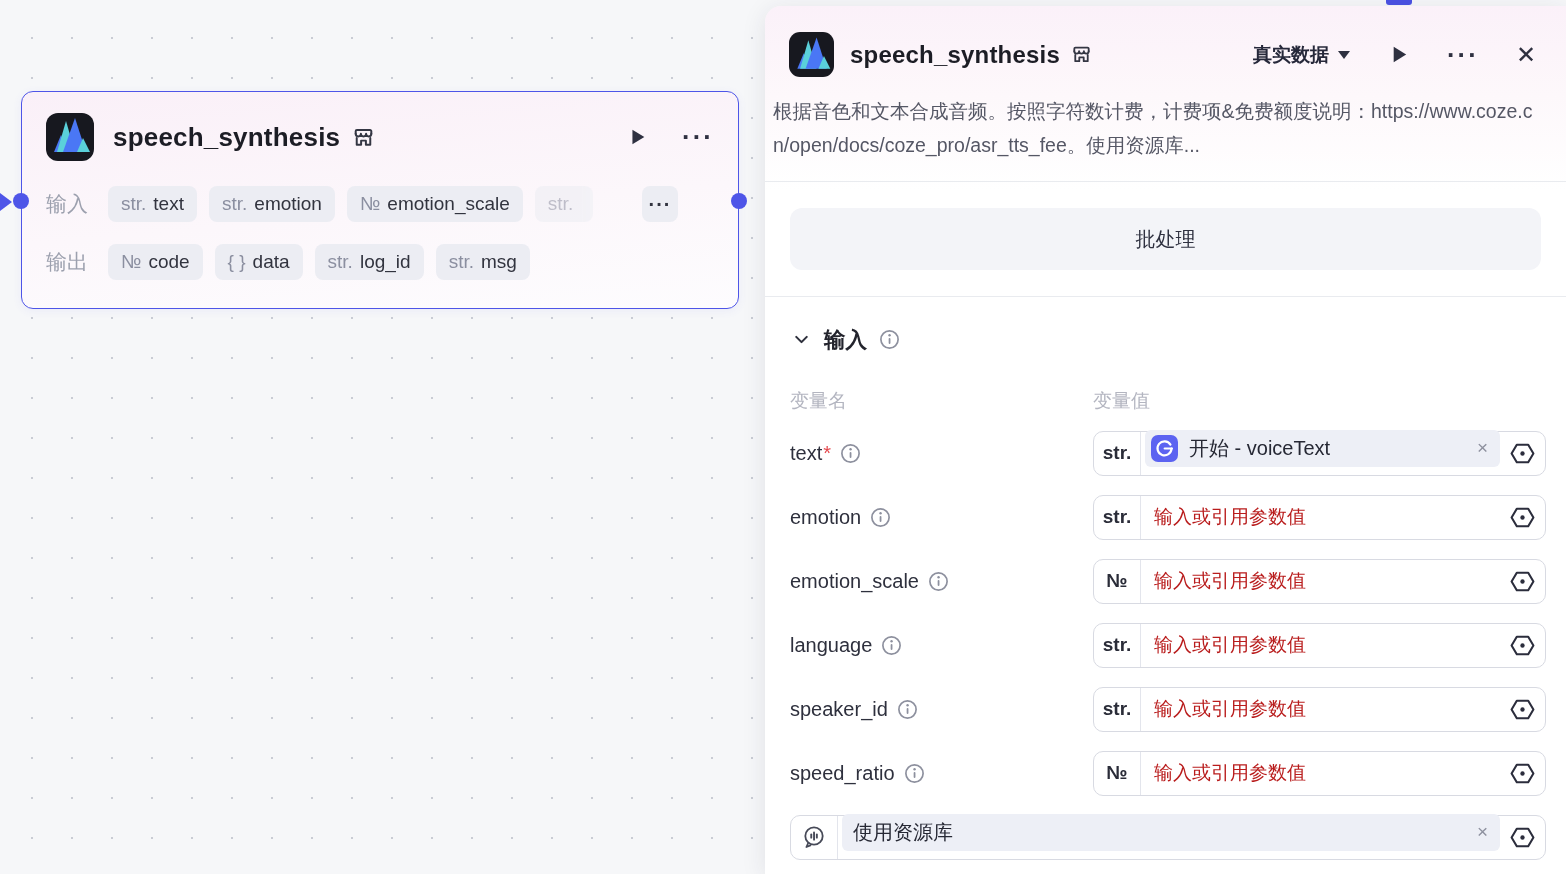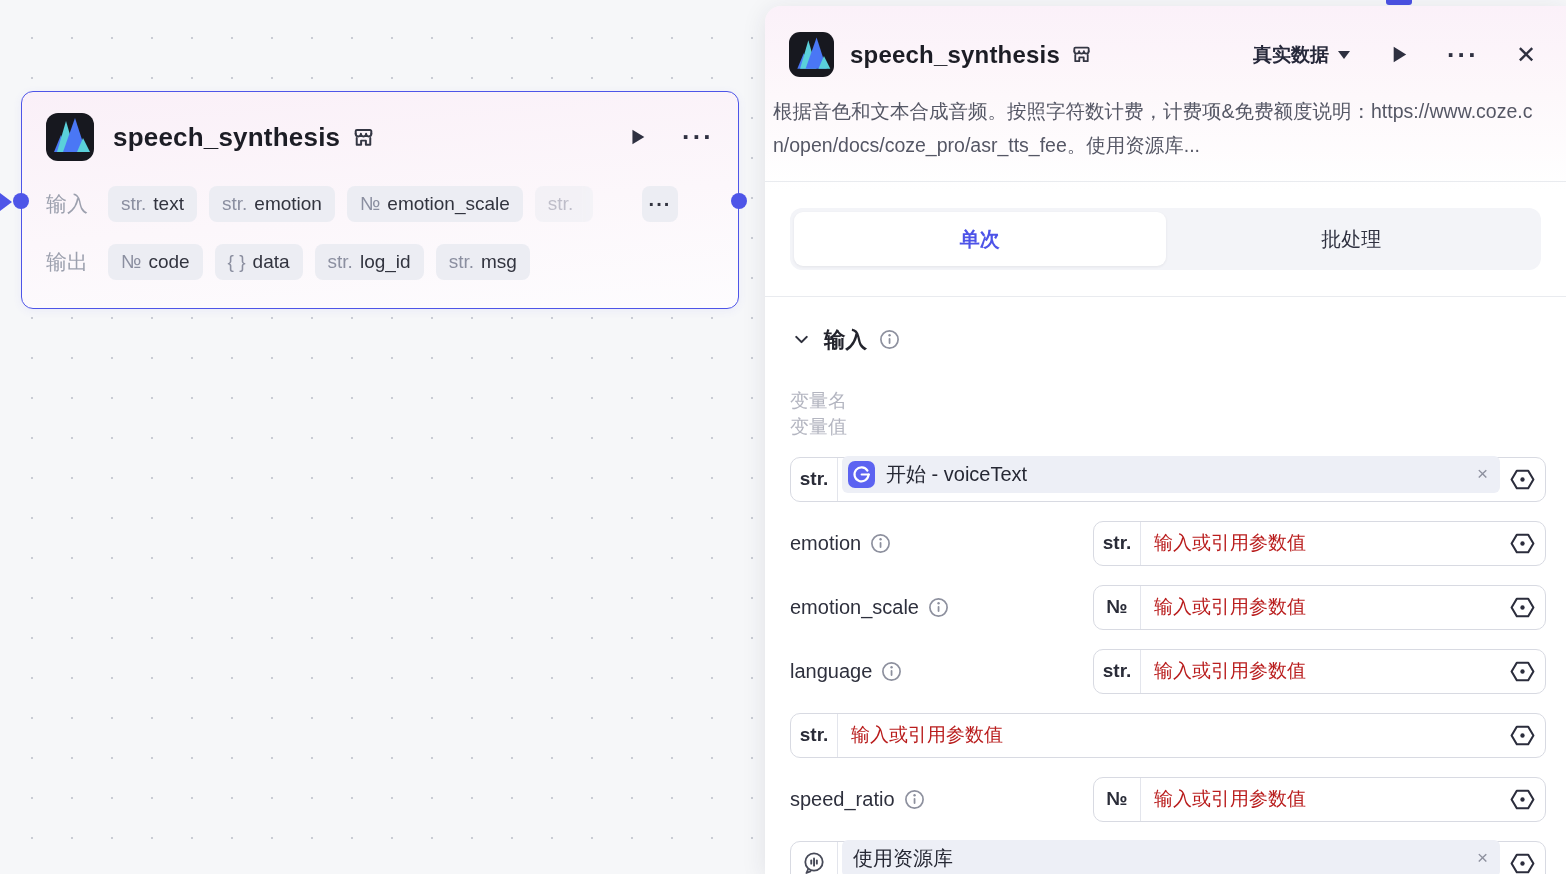--- a/index.html
+++ b/index.html
@@ -73,21 +73,21 @@
     word-break:break-all; }
   .divider { height:1px; background:#e9ebef; margin-top:19px; }
   .divider2 { height:1px; background:#e9ebef; }
   .tabs { margin:26px 25px 26px 25px; background:#f3f4f8; border-radius:12px; padding:4px;
     display:flex; height:62px; }
   .tab { flex:1; display:flex; align-items:center; justify-content:center; font-size:20px;
     border-radius:9px; cursor:pointer; color:#2f3140; font-weight:500; }
   .tab.active { background:#ffffff; color:#4d53e8; font-weight:700; box-shadow:0 1px 3px rgba(31,35,41,.07); }
   .section-head { display:flex; align-items:center; margin:28px 0 0 26px; gap:12px; }
   .section-title { font-size:21.5px; font-weight:700; color:#23242d; }
-  .cols { display:flex; margin:34px 0 0 25px; font-size:19px; color:#b3b5c0;flex-direction:column; }
+  .cols { display:flex; margin:34px 0 0 25px; font-size:19px; color:#b3b5c0; }
   .col-name { width:303px; }
   .param-rows { margin:7px 20px 0 25px; }
   .prow { display:flex; align-items:center; height:64px; }
   .plabel { width:303px; display:flex; align-items:center; gap:9px; font-size:20px; color:#2e303d; }
   .req { color:#e5484d; margin-left:1px; }
   .pvalue { flex:1; height:45px; border:1.3px solid #d8dae2; border-radius:10px; background:#fff;
     display:flex; align-items:center; cursor:text; }
   .prefix { width:47px; flex:none; align-self:stretch; display:flex; align-items:center;
     justify-content:center; font-size:19px; font-weight:700; color:#2a2c38;
     border-right:1.3px solid #e3e5ec; }
@@ -223,21 +223,20 @@
       </span>
       <span class="more-glyph">···</span>
       <span class="close-glyph">✕</span>
     </div>
   </div>
 
   <div class="p-desc">根据音色和文本合成音频。按照字符数计费，计费项&amp;免费额度说明：https://www.coze.cn/open/docs/coze_pro/asr_tts_fee。使用资源库...</div>
   <div class="divider"></div>
 
   <div class="tabs">
-    <div class="tab active">单次</div>
     <div class="tab">批处理</div>
   </div>
   <div class="divider2"></div>
 
   <div class="section-head">
     <span style="display:flex;">
       <svg width="21" height="21" viewBox="0 0 24 24" fill="none" stroke="#2e303c" stroke-width="2.4" stroke-linecap="round" stroke-linejoin="round">
           <polyline points="6,9 12,15 18,9"></polyline>
         </svg>
     </span>
@@ -252,20 +251,30 @@
   </div>
 
   <div class="cols">
     <div class="col-name">变量名</div>
     <div class="col-value">变量值</div>
   </div>
 
   <div class="param-rows">
 
     <div class="prow">
+      <div class="plabel">
+        <span><span>text</span><span class="req">*</span></span>
+        <span class="info-ic">
+            <svg width="21" height="21" viewBox="0 0 20 20" fill="none">
+              <circle cx="10" cy="10" r="8.2" stroke="#8d909e" stroke-width="1.6"></circle>
+              <rect x="9.2" y="8.6" width="1.7" height="5.6" rx="0.85" fill="#8d909e"></rect>
+              <circle cx="10.05" cy="5.9" r="1.15" fill="#8d909e"></circle>
+            </svg>
+          </span>
+      </div>
       <div class="pvalue">
         <span class="prefix">str.</span>
         <span class="vpill">
           <span class="ref-ic">
             <svg width="21" height="21" viewBox="0 0 24 24" fill="none" stroke="#ffffff" stroke-width="2.5" stroke-linecap="round">
                 <path d="M18.8 7.6 a8 8 0 1 0 1.2 4.4"></path>
                 <path d="M12.2 12 h8.3"></path>
               </svg>
           </span>
           <span class="v-text">开始 - voiceText</span>
@@ -343,20 +352,30 @@
         <span class="hex-ic">
             <svg width="27" height="27" viewBox="0 0 26 26" fill="none">
               <polygon points="2.5,13 7.5,4.5 18.5,4.5 23.5,13 18.5,21.5 7.5,21.5" stroke="#2b2d3c" stroke-width="2" stroke-linejoin="round"></polygon>
               <circle cx="13" cy="13" r="2.1" fill="#2b2d3c"></circle>
             </svg>
           </span>
       </div>
     </div>
 
     <div class="prow">
+      <div class="plabel">
+        <span>speaker_id</span>
+        <span class="info-ic">
+            <svg width="21" height="21" viewBox="0 0 20 20" fill="none">
+              <circle cx="10" cy="10" r="8.2" stroke="#8d909e" stroke-width="1.6"></circle>
+              <rect x="9.2" y="8.6" width="1.7" height="5.6" rx="0.85" fill="#8d909e"></rect>
+              <circle cx="10.05" cy="5.9" r="1.15" fill="#8d909e"></circle>
+            </svg>
+          </span>
+      </div>
       <div class="pvalue">
         <span class="prefix">str.</span>
         <span class="placeholder">输入或引用参数值</span>
         <span class="hex-ic">
             <svg width="27" height="27" viewBox="0 0 26 26" fill="none">
               <polygon points="2.5,13 7.5,4.5 18.5,4.5 23.5,13 18.5,21.5 7.5,21.5" stroke="#2b2d3c" stroke-width="2" stroke-linejoin="round"></polygon>
               <circle cx="13" cy="13" r="2.1" fill="#2b2d3c"></circle>
             </svg>
           </span>
       </div>

